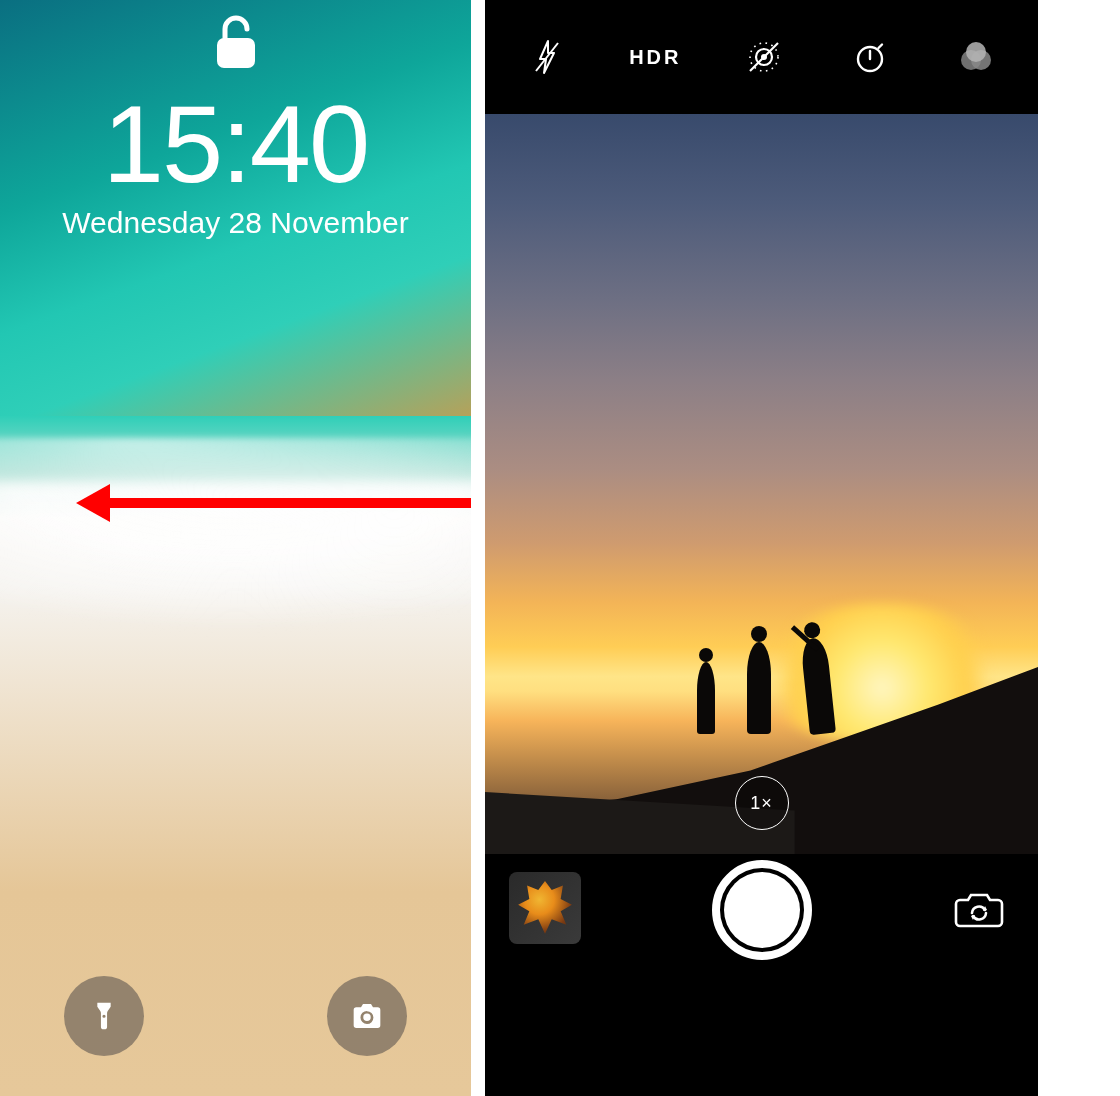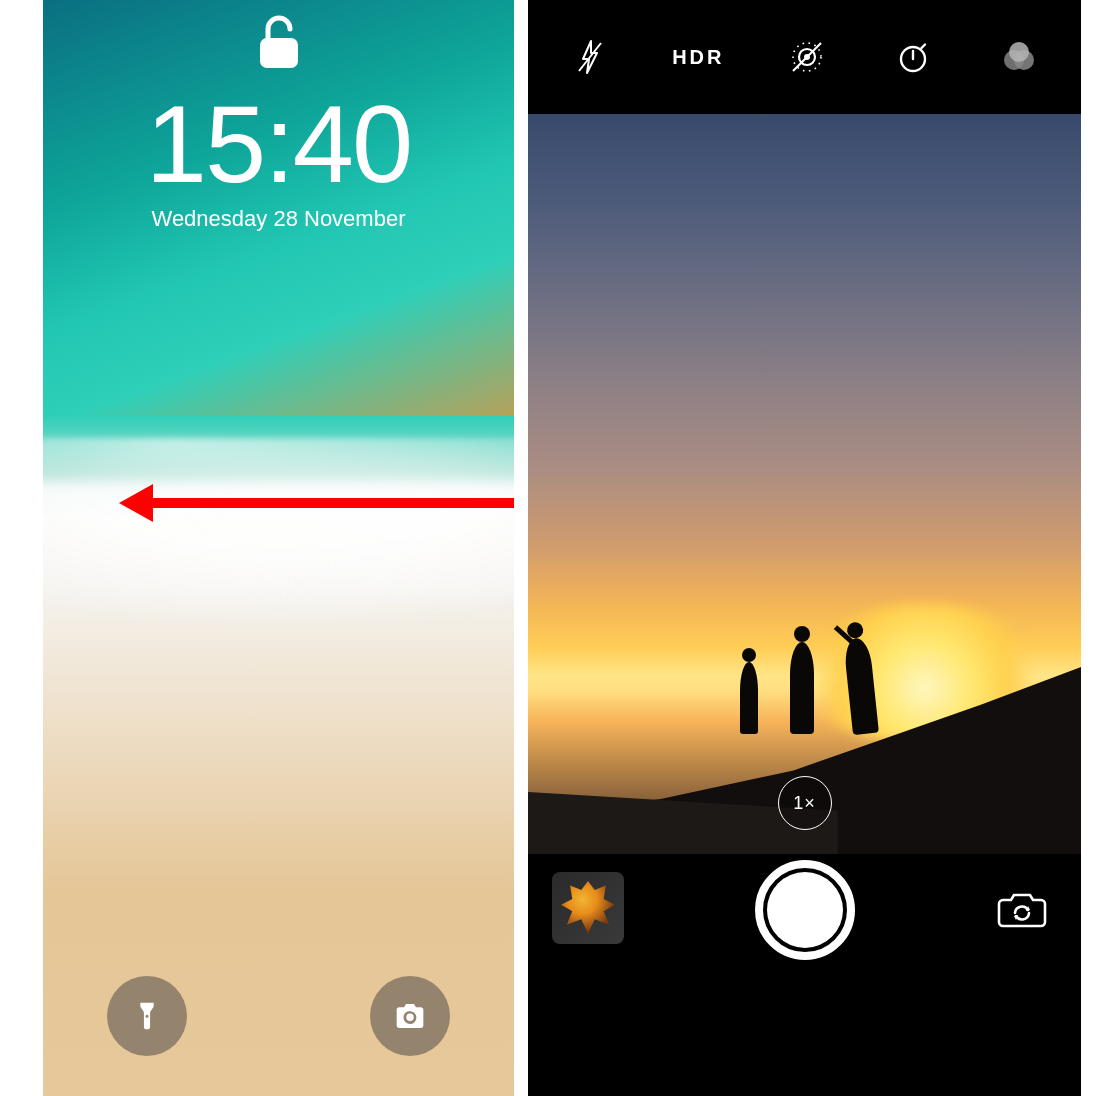--- a/index.html
+++ b/index.html
@@ -1,37 +1,37 @@
 <!DOCTYPE html>
 <html><head>
 <meta charset="utf-8">
 <style>
   * { margin:0; padding:0; box-sizing:border-box; font-family:-apple-system,"Helvetica Neue",Arial,sans-serif; -webkit-font-smoothing:antialiased; }
   body { width:1120px; height:1096px; background:#fff; display:flex; gap:14px; padding:0; }
   .phone { position:relative; height:1096px; overflow:hidden; }
 
   
-  .lock { width:471px;margin-left:43px; }
+  .lock { width:471px; }
   .lock-wall { position:absolute; inset:0; }
   .lock-sky { position:absolute; left:0; right:0; top:0; height:40%;
     background:linear-gradient(160deg,#0a6f81 0%,#0ea69a 35%,#22c7b3 55%,#2fcfb8 70%,#c89b4d 100%); }
   .lock-sand { position:absolute; left:0; right:0; bottom:0; height:62%;
     background:linear-gradient(180deg,#2fcfb8 0%, #9fdccf 8%, #f5f3ef 15%, #f5f3ef 25%, #e5c697 70%, #e6c89a 100%); }
   .lock-foam { position:absolute; left:-30px; right:-30px; top:44%; height:300px;
     background:radial-gradient(120% 70% at 50% 0%, rgba(255,255,255,.9) 0%, rgba(255,255,255,.85) 35%, rgba(255,255,255,0) 70%);
     filter:blur(6px); }
   .lock-foam2 { position:absolute; left:-30px; right:-30px; top:40%; height:320px;
     background:radial-gradient(120% 50% at 30% 0%, rgba(255,255,255,.6) 0%, rgba(255,255,255,0) 60%),
                radial-gradient(120% 60% at 80% 20%, rgba(255,255,255,.5) 0%, rgba(255,255,255,0) 60%);
     filter:blur(3px); }
 
   .lock-content { position:absolute; inset:0; color:#fff; text-align:center; }
   .lock-icon-wrap { margin-top:14px; }
   .time { font-size:110px; font-weight:200; letter-spacing:-2px; line-height:1.05; margin-top:10px; }
-  .date { font-size:22px; font-weight:400; margin-top:4px; }
+  .date { font-size:30px; font-weight:400; margin-top:4px; }
 
   .arrow { position:absolute; top:484px; left:76px; width:430px; height:38px; pointer-events:none; }
   .arrow-line { position:absolute; left:18px; right:0; top:14px; height:10px; background:#ff0000; }
   .arrow-head { position:absolute; left:0; top:0; width:0; height:0;
     border-top:19px solid transparent; border-bottom:19px solid transparent; border-right:34px solid #ff0000; }
 
   .lock-btns { position:absolute; left:0; right:0; bottom:40px; display:flex; justify-content:space-between; padding:0 64px; }
   .blur-btn { width:80px; height:80px; border-radius:50%; background:rgba(120,108,95,.75);
     display:flex; align-items:center; justify-content:center; color:#fff; }
   .blur-btn svg { width:32px; height:32px; fill:#fff; display:block; }

